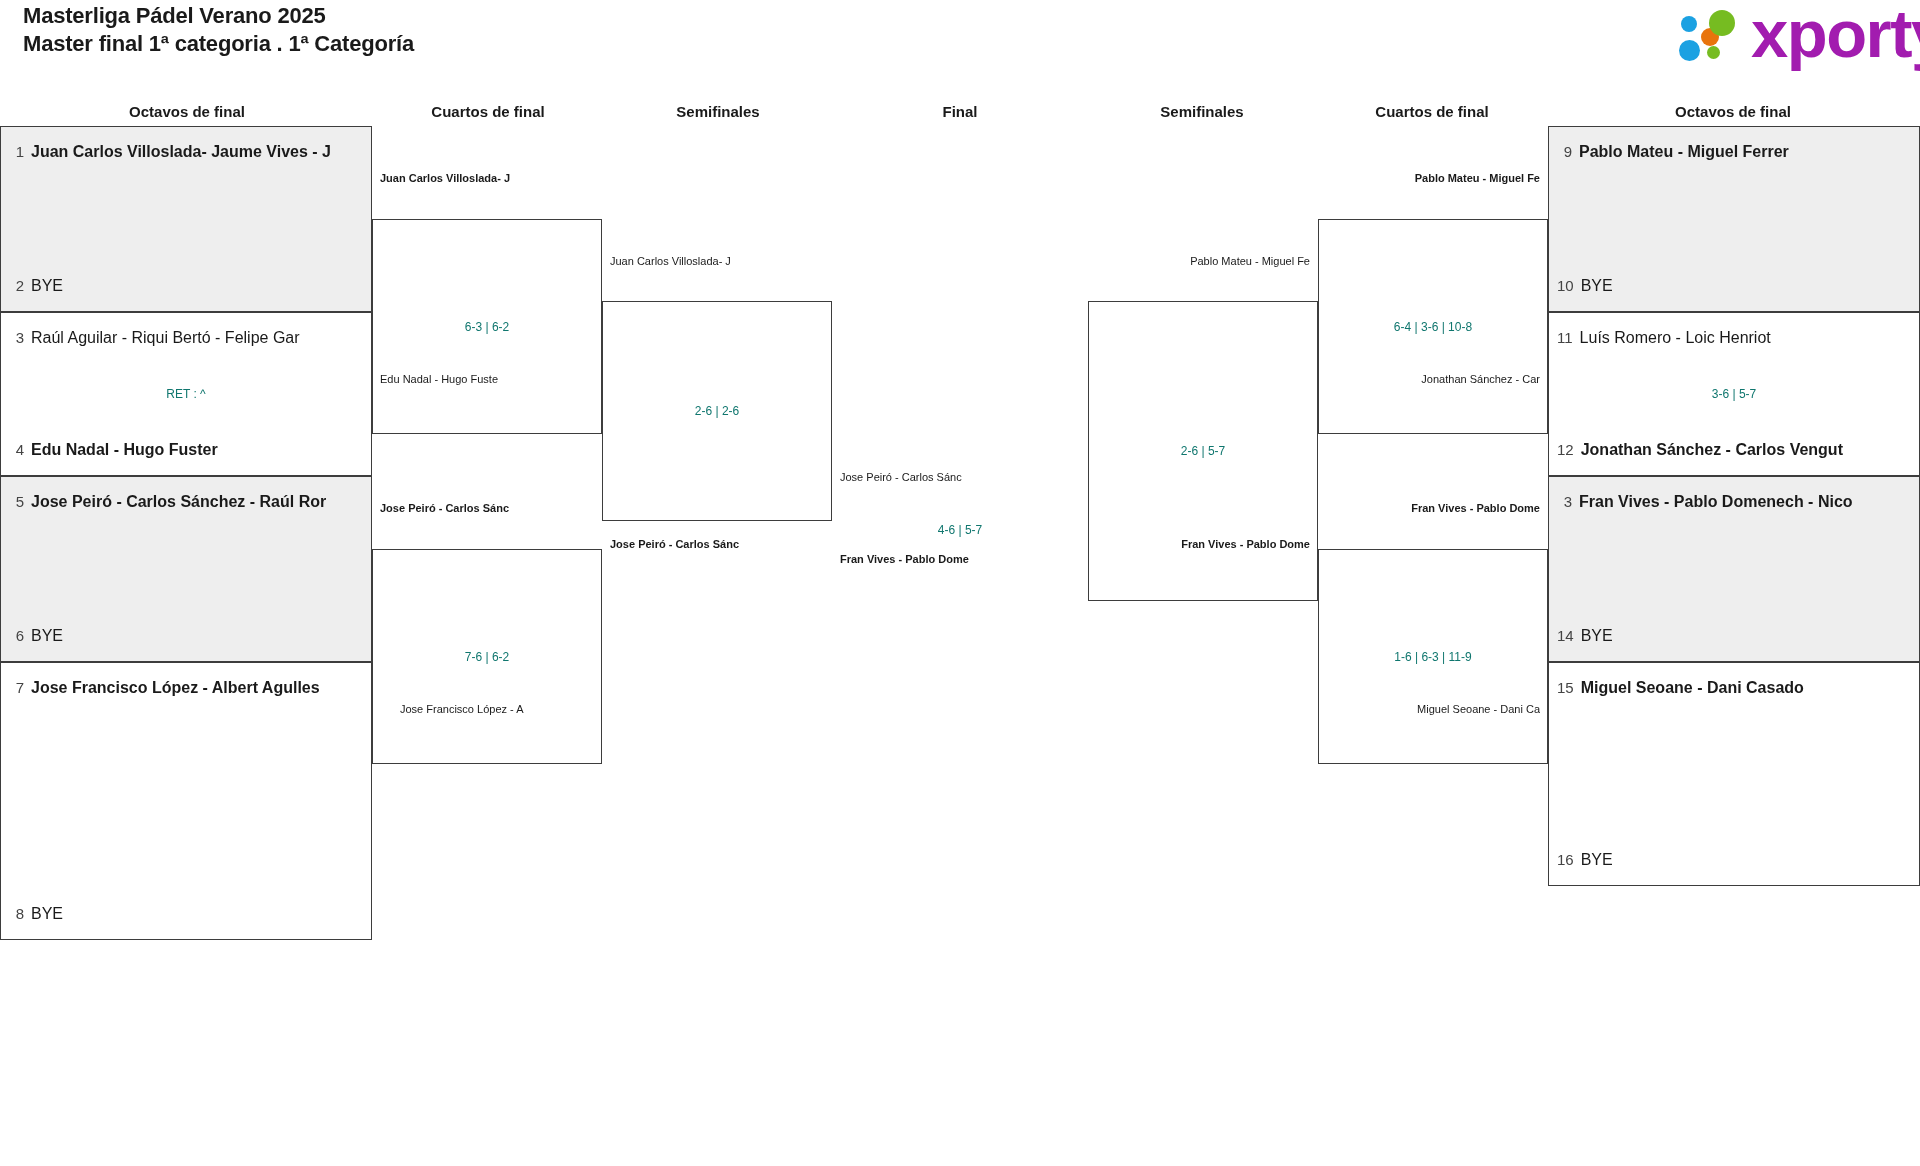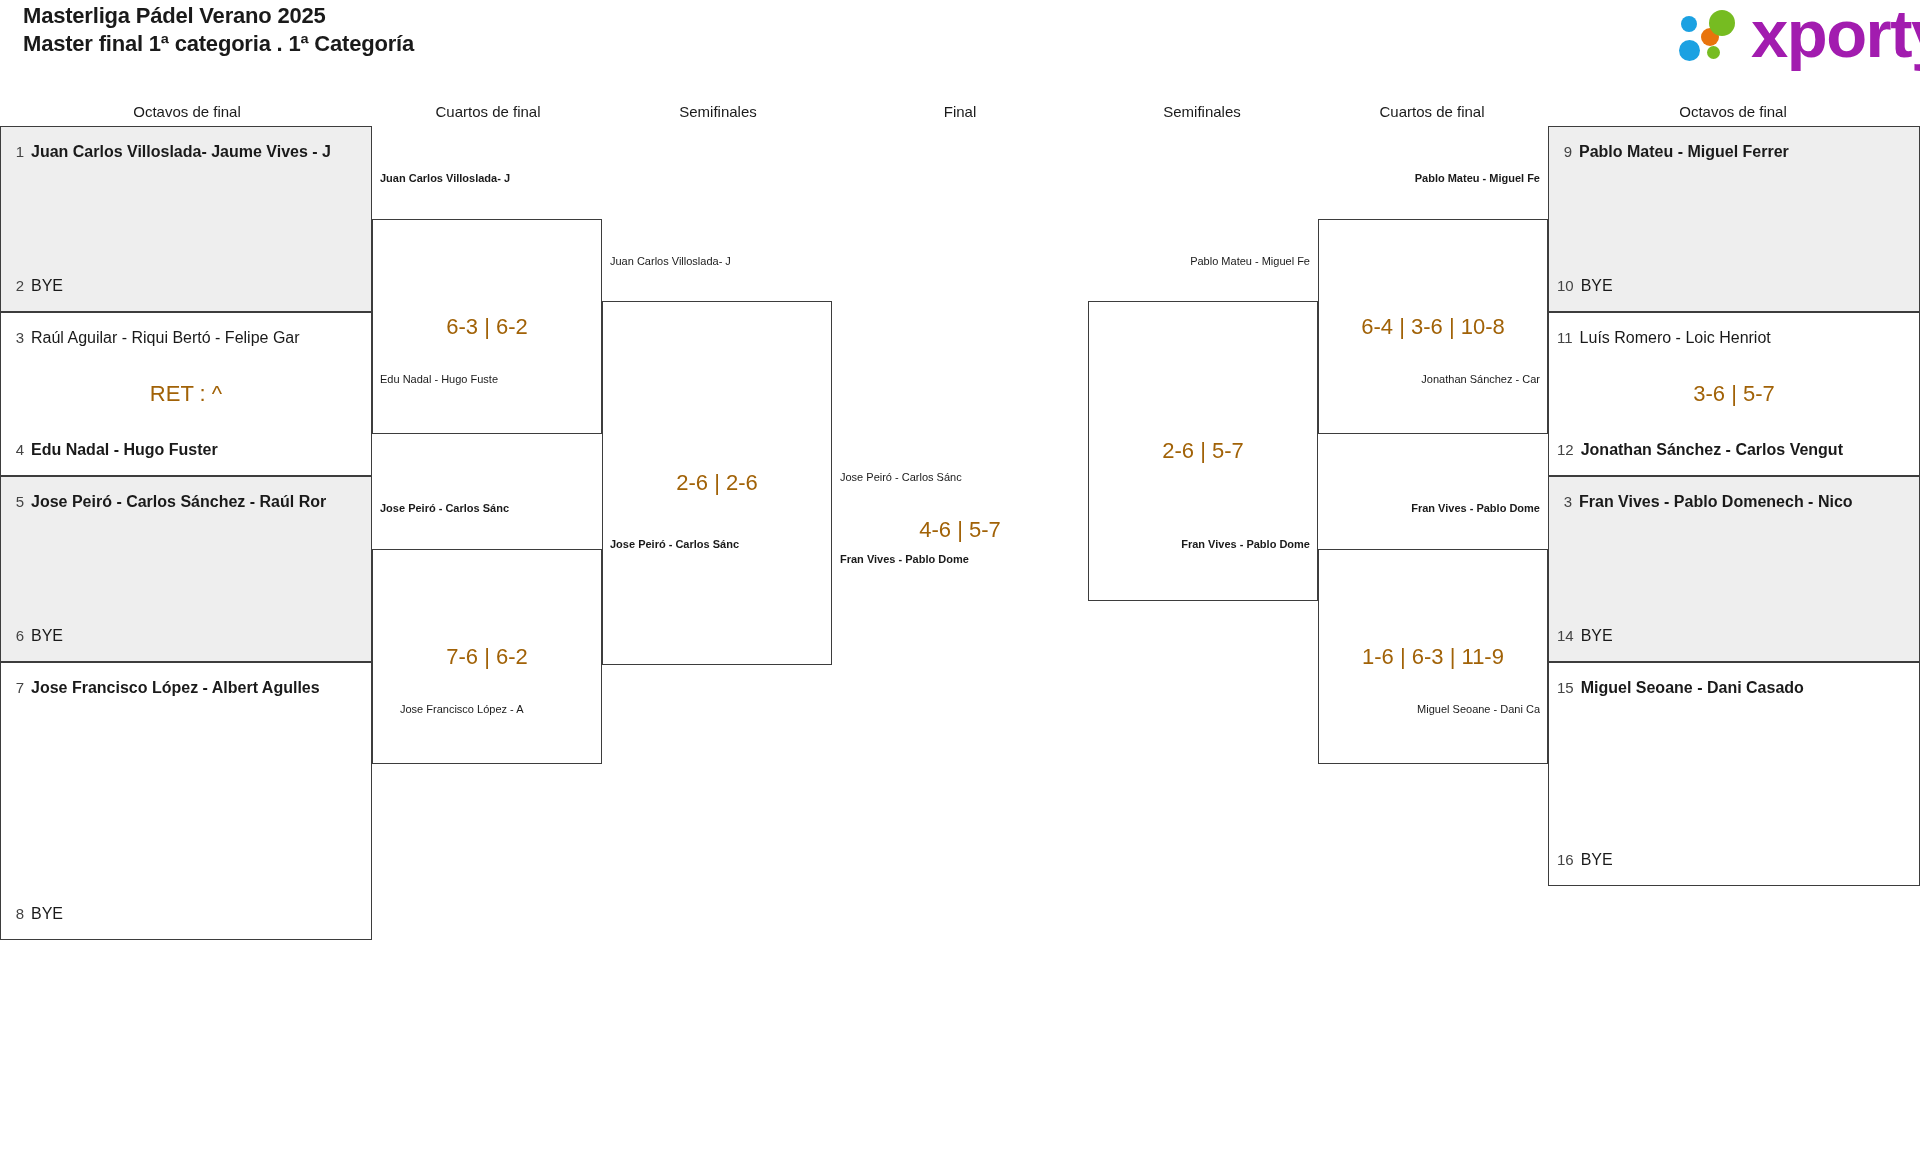--- a/index.html
+++ b/index.html
@@ -19,21 +19,21 @@
 
   #logo { position: absolute; right: 10px; top: 4px; height: 62px; width: 250px; }
   #logo-dots { position: absolute; left: 0; top: 6px; width: 70px; height: 52px; }
   .dot { position: absolute; border-radius: 50%; }
   #logo-word { position: absolute; left: 72px; top: -2px; font-size: 67px; font-weight: 700;
                 color: #a21caf; letter-spacing: -1.5px; line-height: 64px; }
 
   
   .round-header {
     position: absolute; top: 101px; height: 22px; line-height: 22px;
-    font-size: 15px; font-weight: 400; text-align: center; color: #1a1a1a; white-space: nowrap;
+    font-size: 15px; font-weight: 700; text-align: center; color: #1a1a1a; white-space: nowrap;
   }
 
   
   .mbox { position: absolute; border: 1px solid #3d3d3d; overflow: hidden; background: #ffffff; }
   .mbox.shaded { background: #eeeeee; }
   .mbox.noborder { border: none; background: transparent; overflow: visible; }
 
   .slot {
     position: absolute; left: 0; width: 100%; height: 30px; line-height: 30px;
     font-size: 16px; white-space: nowrap; overflow: hidden;
@@ -43,21 +43,21 @@
   .slot.bot { bottom: 10px; }
   .seed { display: inline-block; min-width: 22px; font-size: 15px; color: #444; flex: 0 0 auto;
           text-align: right; padding-right: 7px; }
   .tname { flex: 0 0 auto; font-weight: 400; }
   .tname.win { font-weight: 700; }
   .pad-l { padding-left: 8px; }
 
   .score {
     position: absolute; left: 0; width: 100%;
     top: 50%; transform: translateY(-50%);
-    text-align: center; font-size: 22px; color: #a16207; white-space: nowrap;
+    text-align: center; font-size: 12px; color: #0f766e; white-space: nowrap;
   }
 
   
   .adv {
     position: absolute; height: 30px; line-height: 30px; font-size: 11px;
     white-space: nowrap; overflow: hidden; display: flex; align-items: center;
   }
   .adv.win { font-weight: 700; }
   .adv.lra { justify-content: flex-end; text-align: right; }
 </style>
@@ -145,21 +145,21 @@
   </div>
   <div class="adv" style="left:380px; top:364px; width:221px;text-align:right;">Edu Nadal - Hugo Fuste</div>
 
   <div class="adv win" style="left:380px; top:493px; width:221px;">Jose Peiró - Carlos Sánc</div>
   <div class="mbox" style="left:372px; top:549px; width:230px; height:215px;">
     <div class="score">7-6 | 6-2</div>
   </div>
   <div class="adv" style="left:380px; top:694px; width:221px;margin-left:20px;">Jose Francisco López - A</div>
 
   <div class="adv" style="left:610px; top:246px; width:221px;">Juan Carlos Villoslada- J</div>
-  <div class="mbox" style="left:602px; top:301px; width:230px; height:364px;">
+  <div class="mbox" style="left:602px; top:301px; width:230px; height:220px;">
     <div class="score">2-6 | 2-6</div>
   </div>
   <div class="adv win" style="left:610px; top:529px; width:221px;">Jose Peiró - Carlos Sánc</div>
 
   <div class="adv" style="left:840px; top:462px; width:220px;">Jose Peiró - Carlos Sánc</div>
   <div class="mbox noborder" style="left:832px; top:420px; width:256px; height:220px;">
     <div class="score">4-6 | 5-7</div>
   </div>
   <div class="adv win" style="left:840px; top:544px; width:220px;">Fran Vives - Pablo Dome</div>
 

